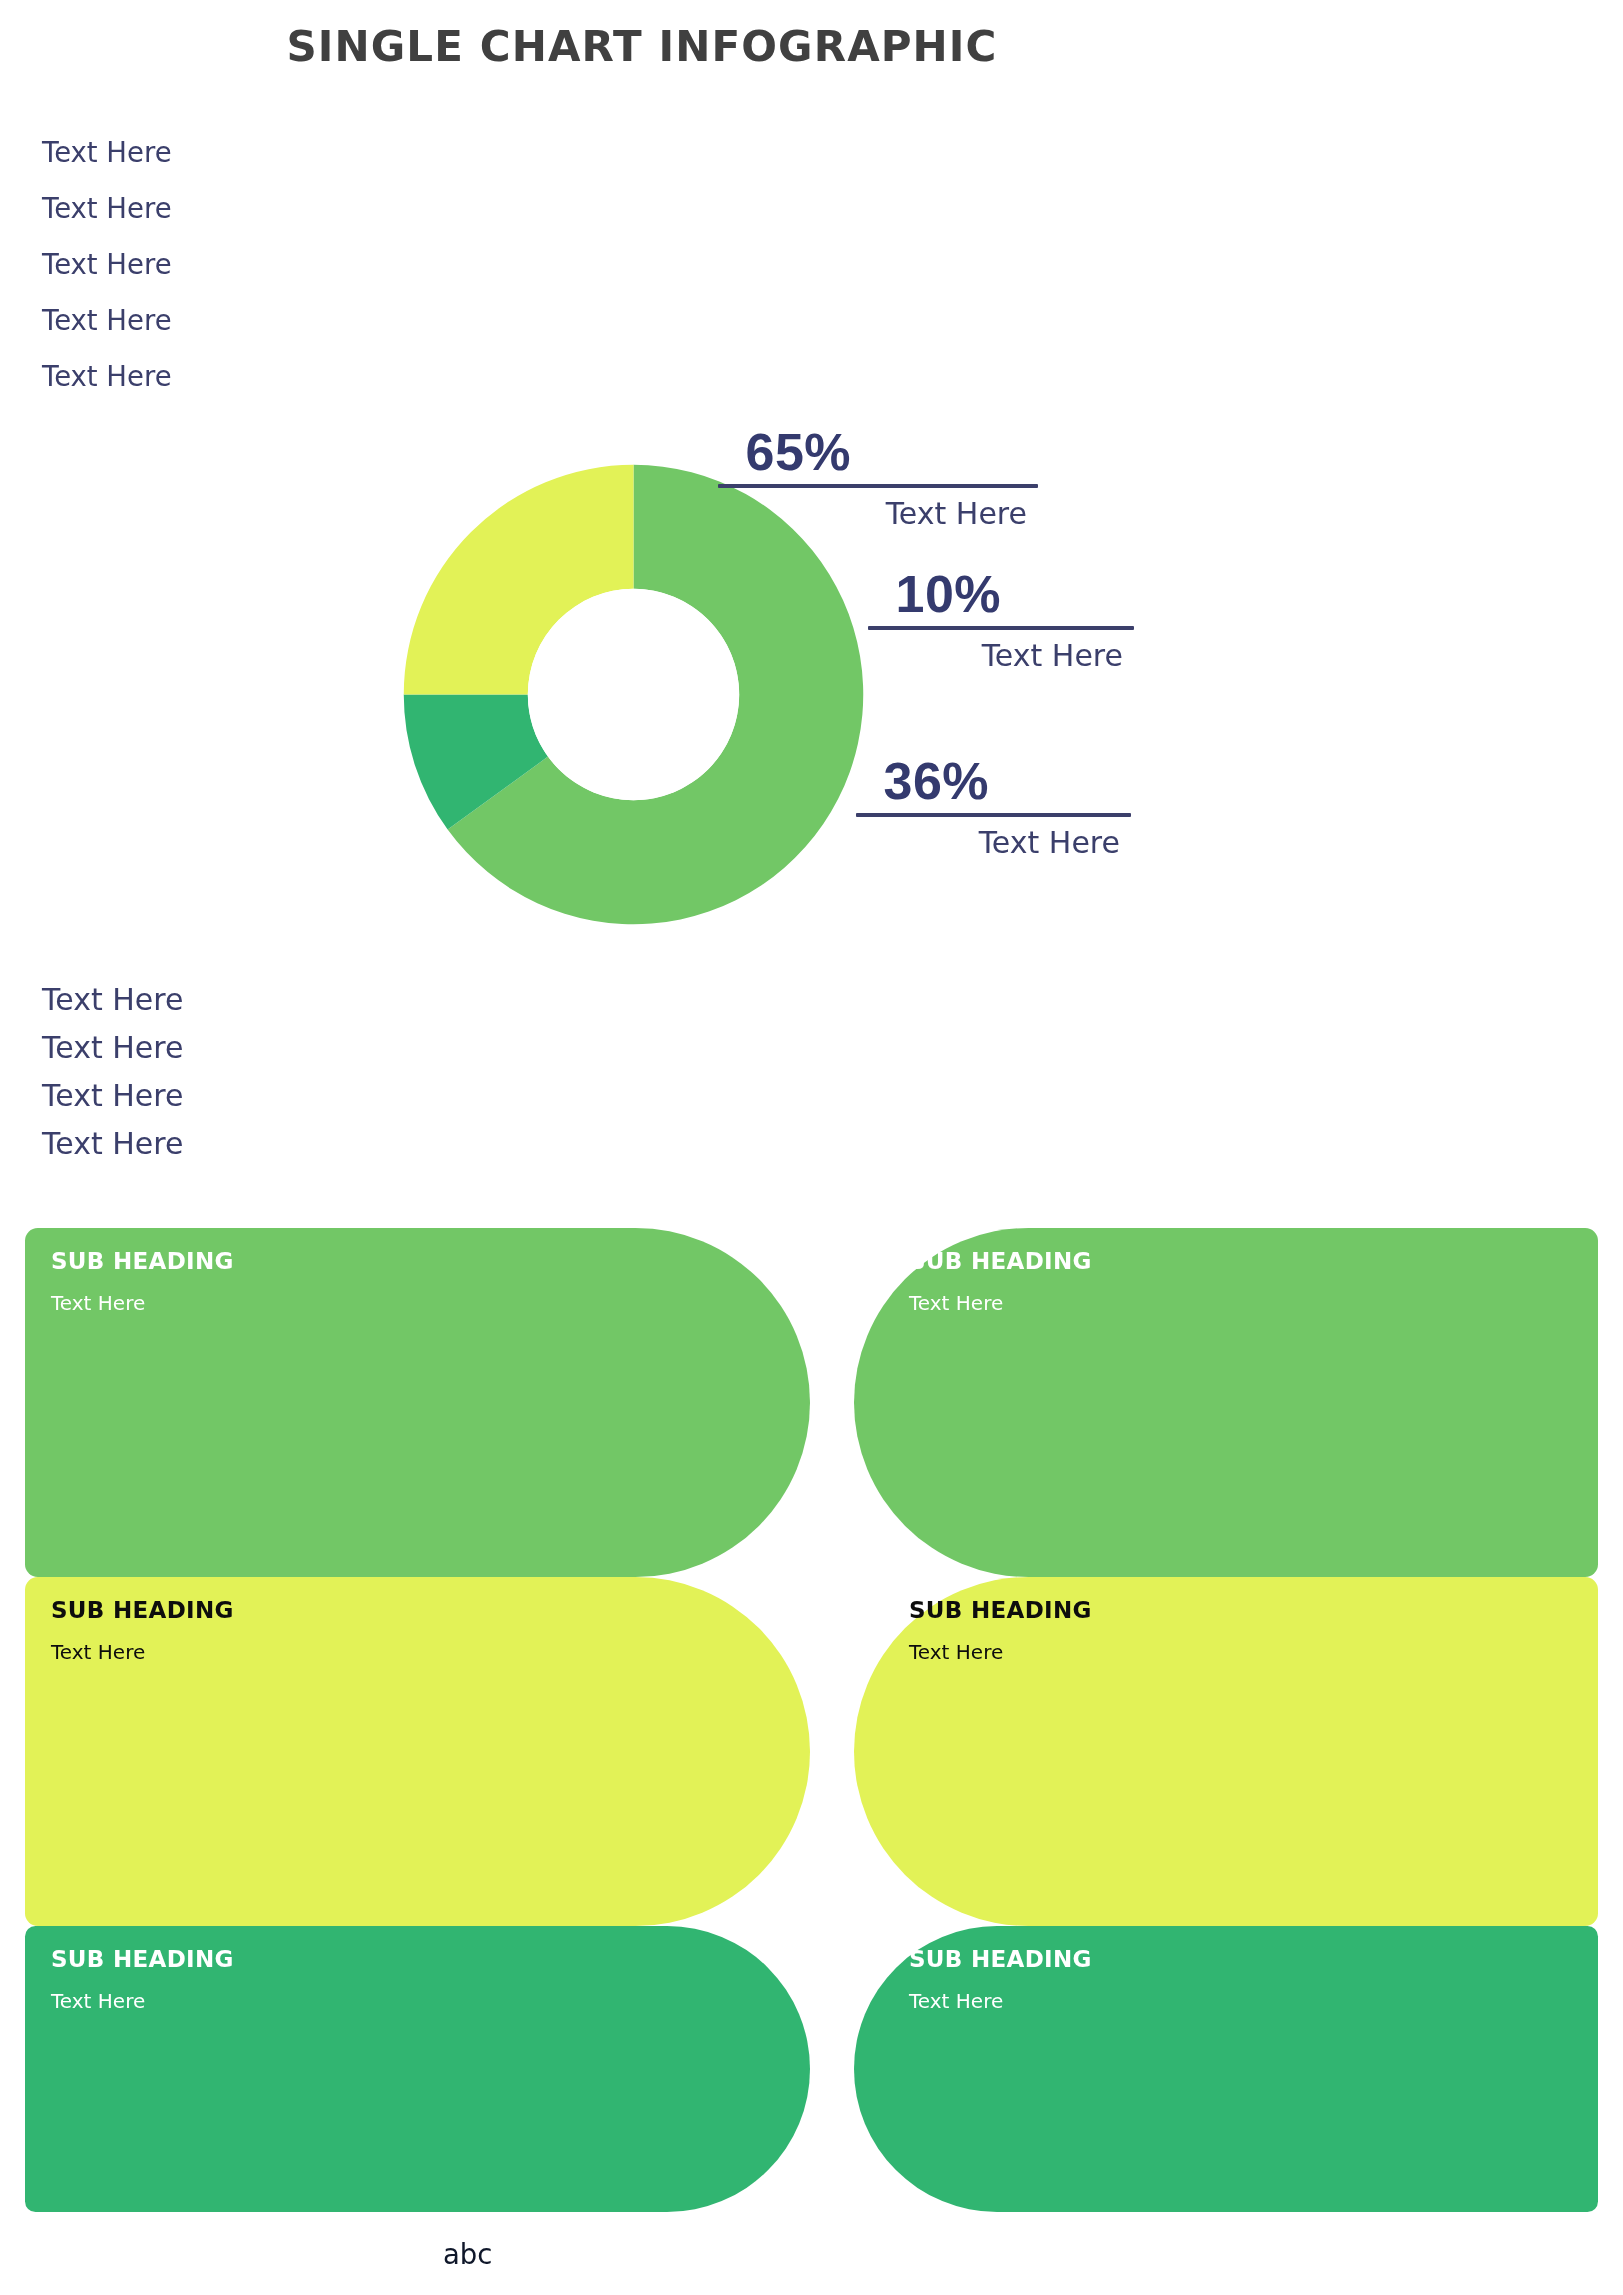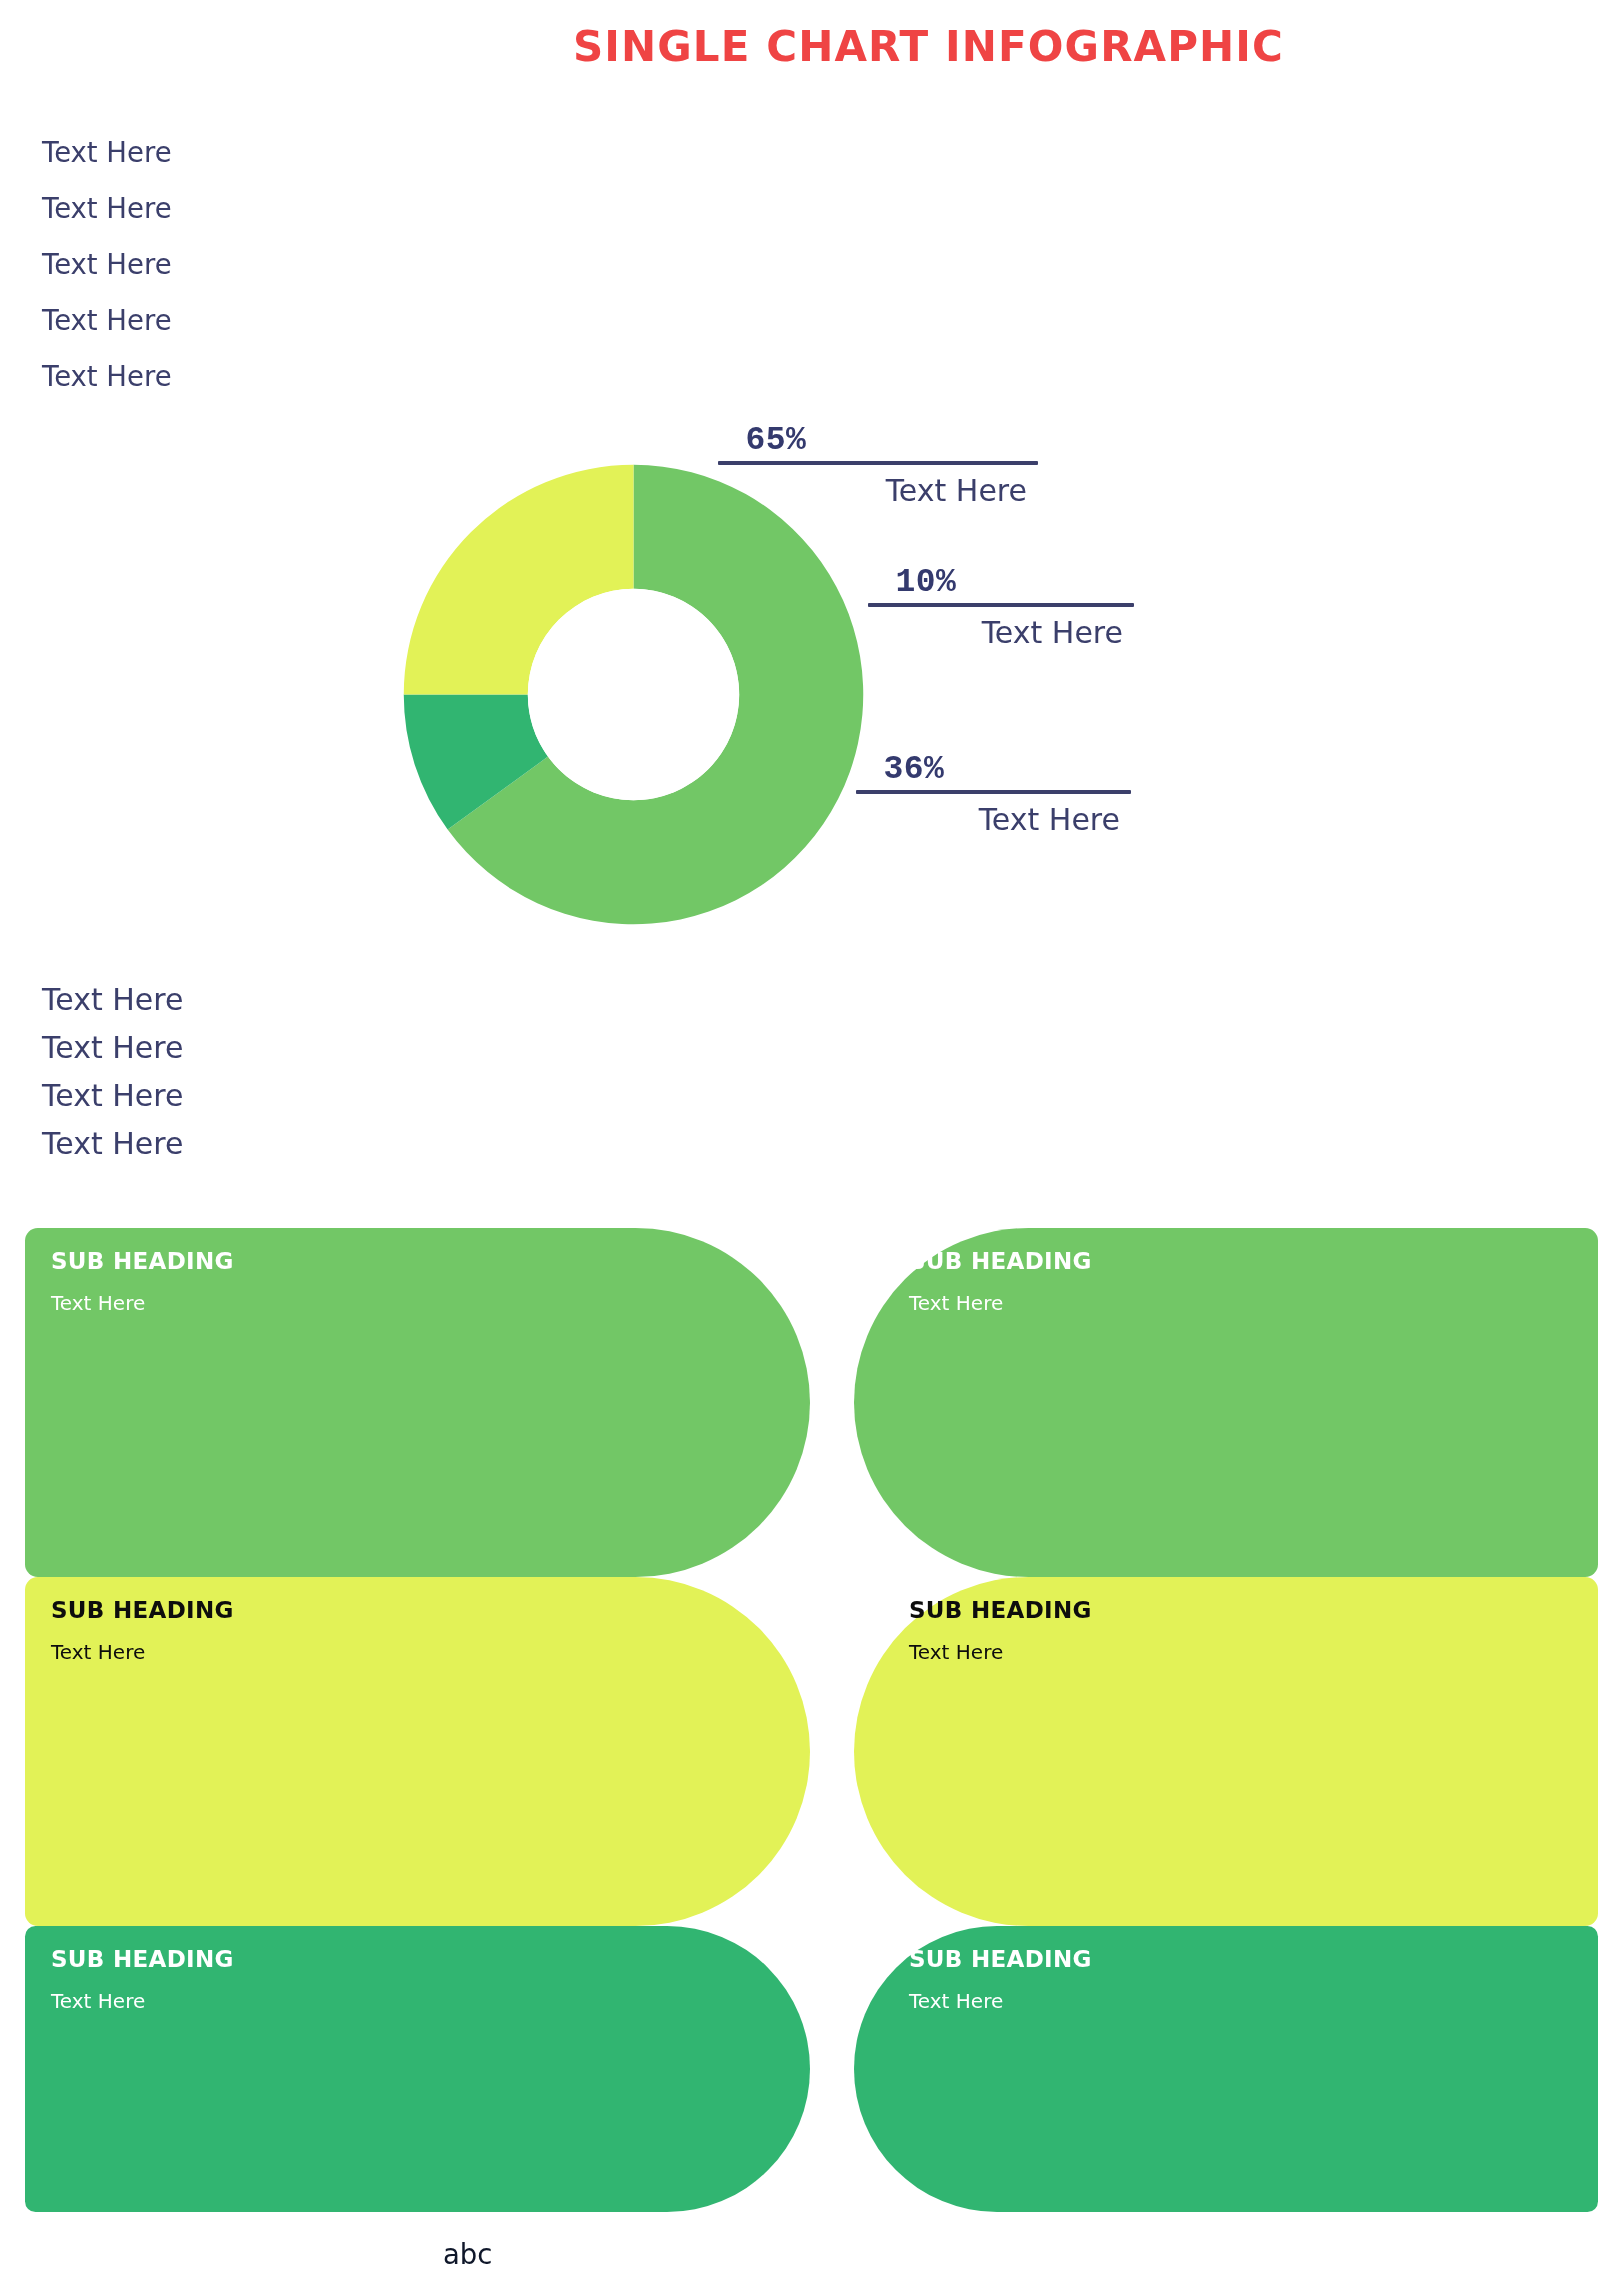--- a/index.html
+++ b/index.html
@@ -15,25 +15,25 @@
     font-family: "Liberation Sans", sans-serif;
     -webkit-font-smoothing: antialiased;
   }
 
   
   .page-title {
     position: absolute;
     top: 22px;
     left: 0;
     width: 1284px;
-    text-align: right;
+    text-align: center;
     font-size: 42px;
     font-weight: bold;
     letter-spacing: 1.1px;
-    color: #ef4444;
+    color: #404040;
     font-family: "DejaVu Sans", sans-serif;
   }
 
   
   .text-list {
     position: absolute;
     color: #3b3f6b;
     font-family: "DejaVu Sans", sans-serif;
   }
   .text-list-top {
@@ -63,23 +63,23 @@
     width: 465px;
     height: 465px;
   }
   .donut-svg { display: block; }
 
   
   .callout {
     position: absolute;
   }
   .callout .pct {
-    font-family: Liberation Mono, monospace;
+    font-family: Liberation Sans, sans-serif;
     font-weight: bold;
-    font-size: 33px;
+    font-size: 52px;
     color: #343a6e;
     letter-spacing: 0.5px;
     display: block;
     padding-left: 27.5px;
   }
   .callout .rule {
     height: 4.6px;
     background: #3b3f6b;
     margin-top: 1.8px;
     border-radius: 0.9px;

